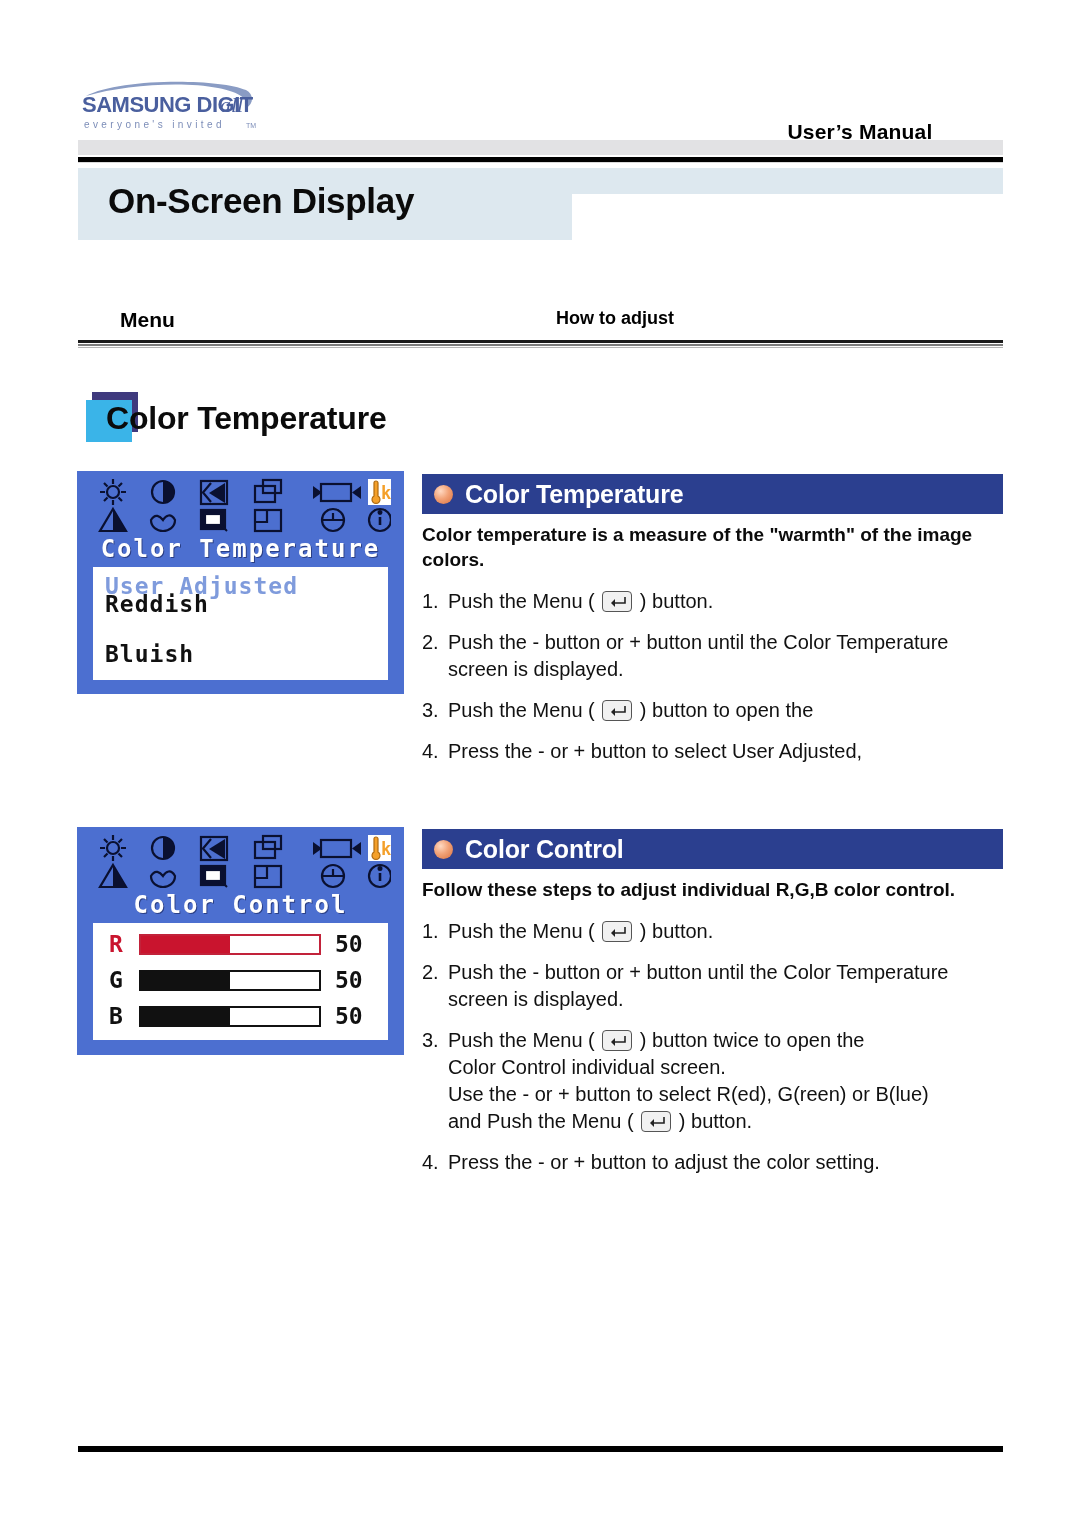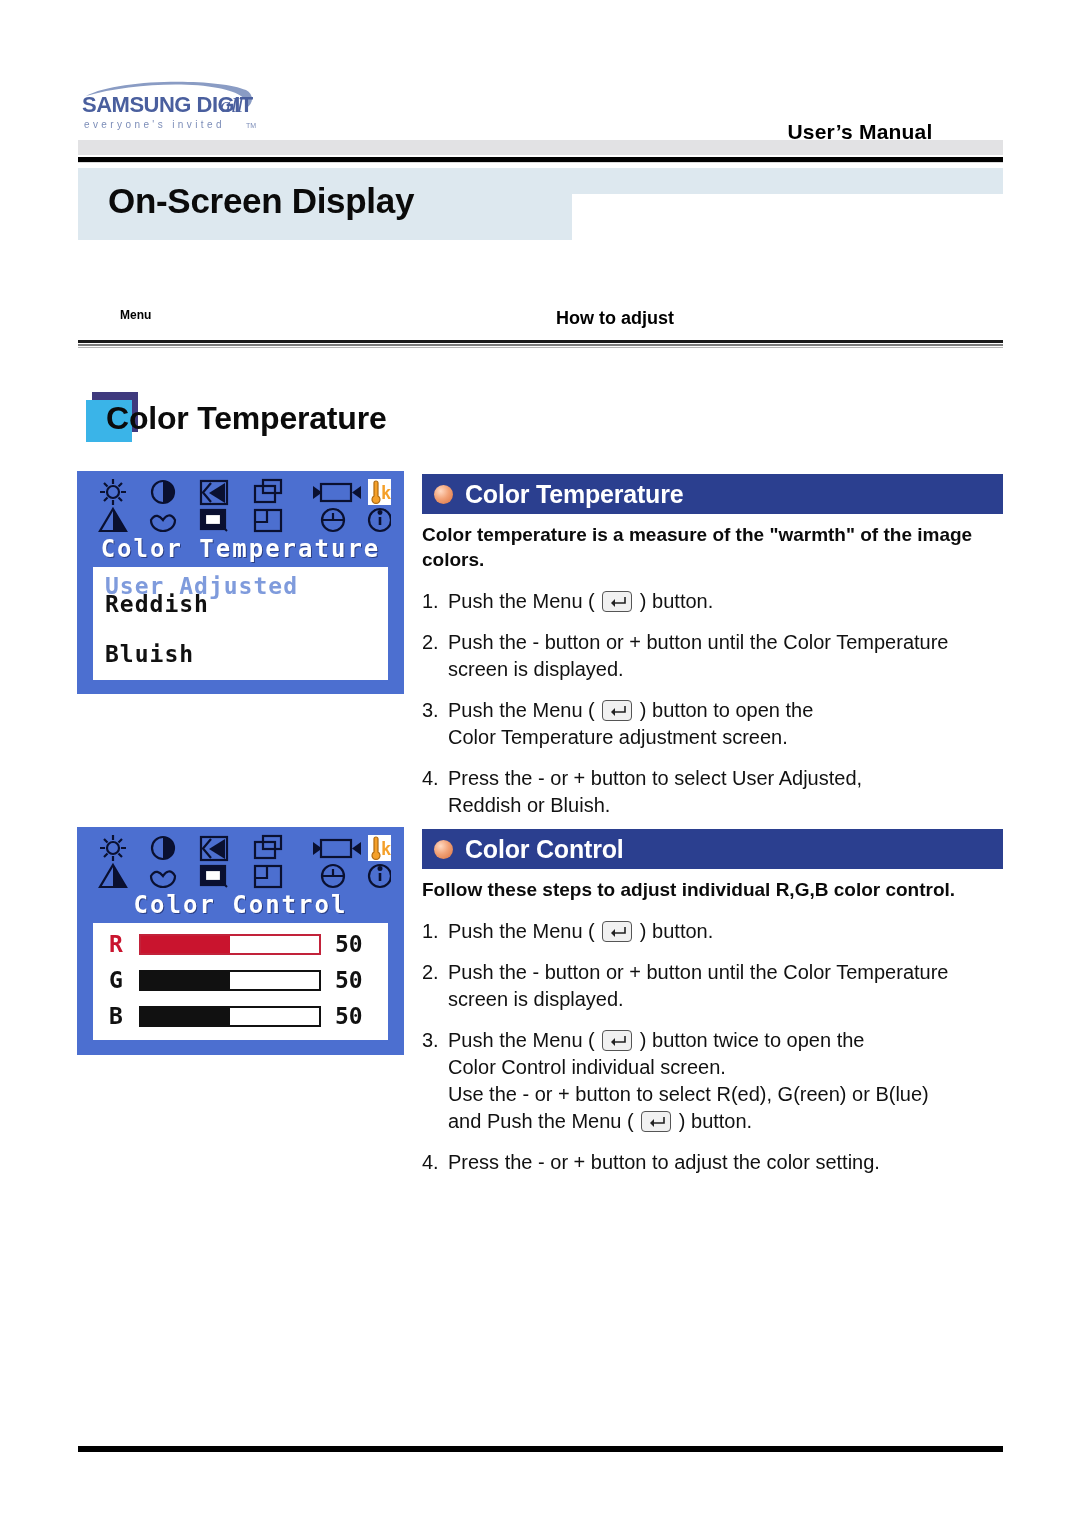--- a/index.html
+++ b/index.html
@@ -47,21 +47,21 @@
   }
   .banner-title {
     position: absolute; left: 30px; top: 13px;
     font-size: 35px; font-weight: bold; color: #0b0b0b;
     letter-spacing: -0.3px;
   }
 
   
   .col-menu {
     position: absolute; left: 120px; top: 308px;
-    font-size: 12px; font-weight: bold; color: #000;
+    font-size: 21px; font-weight: bold; color: #000;
   }
   .col-how {
     position: absolute; left: 556px; top: 308px;
     font-size: 18px; font-weight: bold; color: #000;
   }
   .rule-double {
     position: absolute; left: 78px; top: 340px; width: 925px; height: 8px;
   }
   .rule-double .d1 { position:absolute; left:0; top:0; width:100%; height:3px; background:#1b1b1b; }
   .rule-double .d2 { position:absolute; left:0; top:4px; width:100%; height:2px; background:#7d7d7d; }
@@ -425,29 +425,27 @@
         </span>
       </div>
 
       <div class="step">
         <span class="step-num">3.</span>
         <span class="step-body">
           <span class="step-line"><span>Push the Menu ( </span><span class="kbd"><svg width="18" height="13" viewBox="0 0 18 13">
                   <path d="M16 1v6H4" stroke="#222" stroke-width="1.6" fill="none"></path>
                   <path d="M6 3L2 7l4 4z" fill="#222"></path>
                 </svg></span><span> ) button to open the</span></span>
-          <span class="step-line">Color Temperature adjustment screen.</span>
         </span>
       </div>
 
       <div class="step">
         <span class="step-num">4.</span>
         <span class="step-body">
           <span class="step-line">Press the - or + button to select User Adjusted,</span>
-          <span class="step-line">Reddish or Bluish.</span>
         </span>
       </div>
 
     </div>
   </div>
 
   <div class="block block-2">
     <div class="block-head">
       <span class="head-bullet"></span>
       <span class="head-text">Color Control</span>

